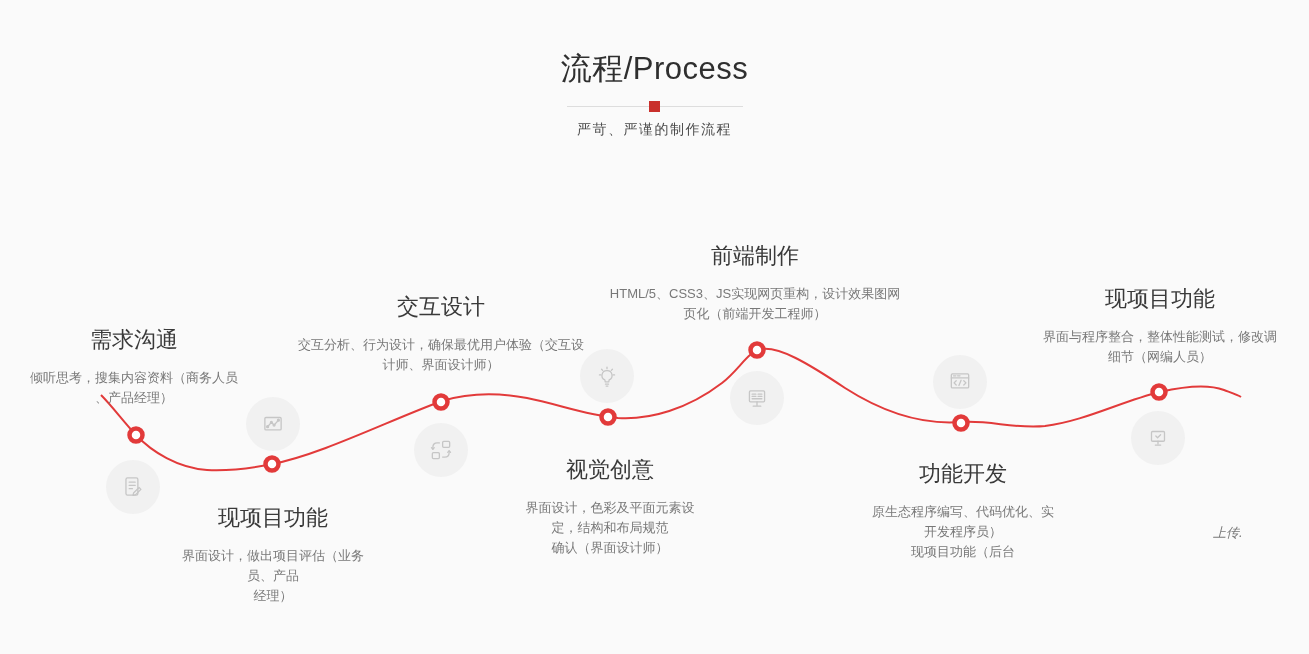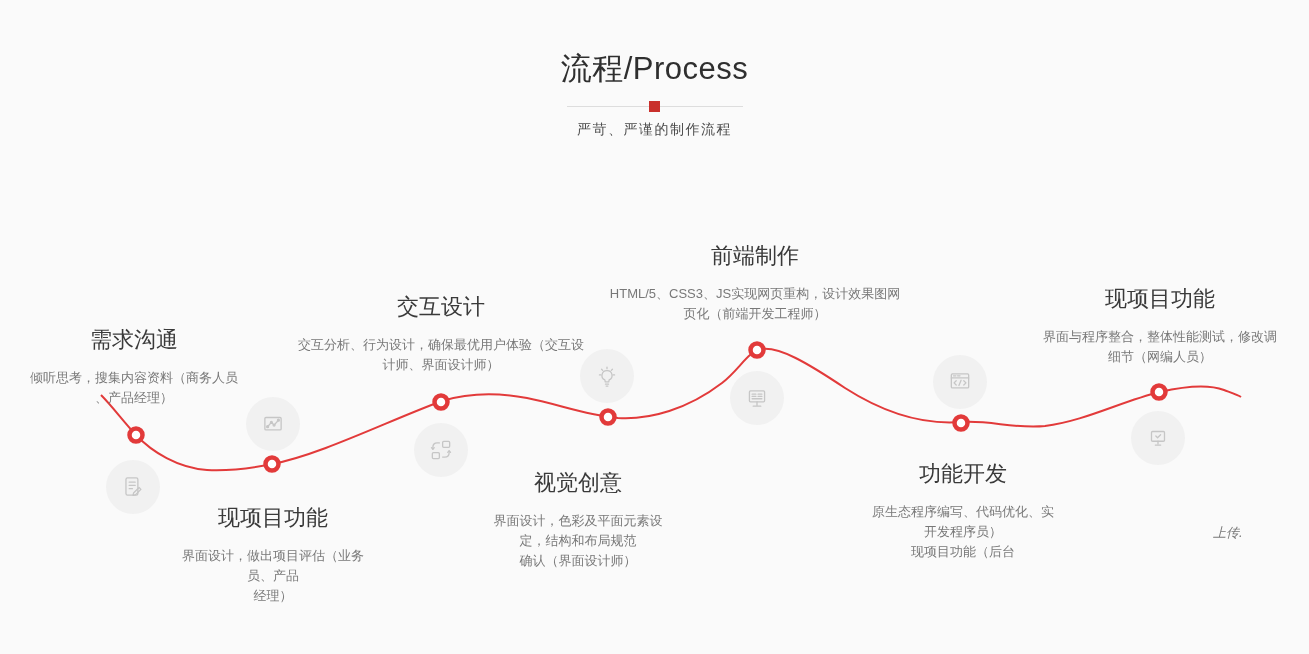--- a/index.html
+++ b/index.html
@@ -136,21 +136,21 @@
     <div class="desc-line">员、产品</div>
     <div class="desc-line">经理）</div>
   </div>
 
   <div class="stage" style="left:286px;top:292px;width:310px;">
     <div class="stage-title">交互设计</div>
     <div class="desc-line">交互分析、行为设计，确保最优用户体验（交互设</div>
     <div class="desc-line">计师、界面设计师）</div>
   </div>
 
-  <div class="stage" style="left:458px;top:455px;width:240px;margin-top:13px;">
+  <div class="stage" style="left:490px;top:455px;width:240px;">
     <div class="stage-title">视觉创意</div>
     <div class="desc-line">界面设计，色彩及平面元素设</div>
     <div class="desc-line">定，结构和布局规范</div>
     <div class="desc-line">确认（界面设计师）</div>
   </div>
 
   <div class="stage" style="left:590px;top:241px;width:330px;">
     <div class="stage-title">前端制作</div>
     <div class="desc-line">HTML/5、CSS3、JS实现网页重构，设计效果图网</div>
     <div class="desc-line">页化（前端开发工程师）</div>

